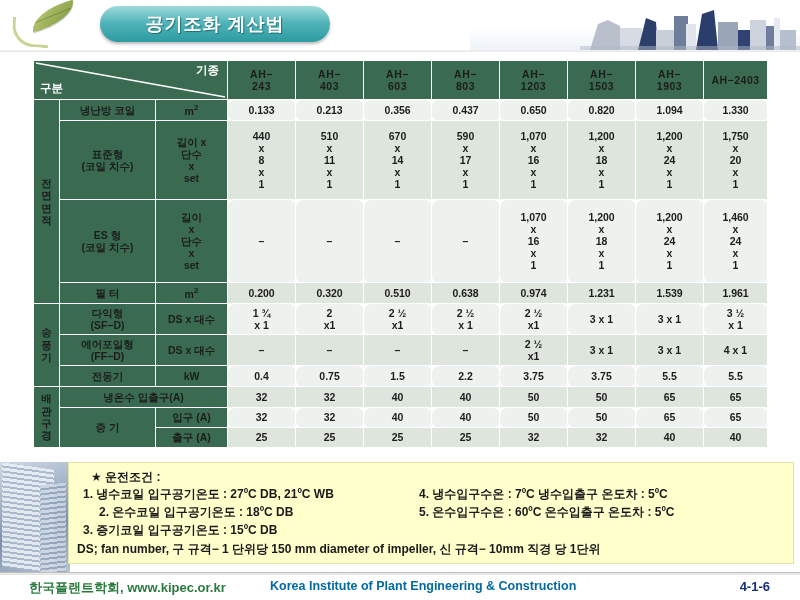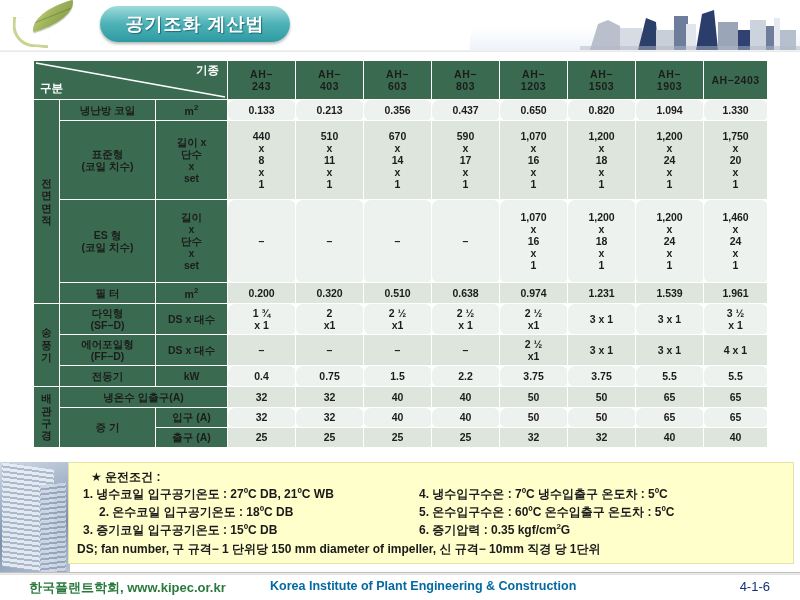--- a/index.html
+++ b/index.html
@@ -16,21 +16,21 @@
   .skyline .sky{position:absolute;inset:0;background:linear-gradient(180deg,#ffffff 0%,#ffffff 55%,#eef3f9 100%);}
   .logo{position:absolute;left:8px;top:2px;width:78px;height:46px;}
   .leaf{position:absolute;left:22px;top:3px;width:46px;height:22px;
         background:linear-gradient(140deg,#cdd98a 0%,#9fb45c 45%,#7d9440 100%);
         border-radius:100% 0 100% 0;transform:rotate(-14deg);
         box-shadow:0 1px 1px rgba(0,0,0,.25);}
   .leaf:after{content:"";position:absolute;left:4px;top:10px;width:38px;height:1px;background:rgba(90,110,40,.55);transform:rotate(-8deg);}
   .stem{position:absolute;left:4px;top:16px;width:34px;height:26px;
         border:3px solid #c9d493;border-top:none;border-right:none;
         border-radius:0 0 0 22px;transform:rotate(4deg);}
-  .title-badge{position:absolute;left:100px;top:6px;width:190px;height:36px;
+  .title-badge{position:absolute;left:100px;top:6px;width:230px;height:36px;
         border-radius:18px;
         background:linear-gradient(180deg,#9fdbdb 0%,#4fb3b8 48%,#2e9aa2 100%);
         box-shadow:0 2px 3px rgba(0,0,0,.28);
         display:flex;align-items:center;justify-content:center;}
   .title-badge span{color:#ffffff;font-size:18px;font-weight:bold;letter-spacing:1px;
         text-shadow:1px 1px 1px rgba(0,60,70,.55);}
   .hdr-rule{position:absolute;left:0;top:50px;width:800px;height:4px;
         background:linear-gradient(180deg,#f4f4f4,#d9d9d9);border-bottom:1px solid #c2c2c2;}
 
   
@@ -75,21 +75,21 @@
   .notes .r3{left:350px;top:59px;}
   .notes .ds{left:8px;top:78px;}
   sup{font-size:8px;vertical-align:super;}
 
   
   .foot-rule{position:absolute;left:0;top:572px;width:800px;height:3px;
        background:linear-gradient(180deg,#f0f0f0,#d5d5d5);border-top:1px solid #bdbdbd;}
   .footer{position:absolute;left:0;top:575px;width:800px;height:25px;background:#ffffff;}
   .footer .kr{position:absolute;left:29px;top:4px;font-size:13px;font-weight:bold;color:#2a7a3e;white-space:nowrap;}
   .footer .en{position:absolute;left:270px;top:4px;font-size:12.5px;font-weight:bold;color:#0369a1;white-space:nowrap;}
-  .footer .pg{position:absolute;right:30px;top:4px;font-size:13px;font-weight:normal;color:#13307a;}
+  .footer .pg{position:absolute;right:30px;top:4px;font-size:13px;font-weight:bold;color:#13307a;}
 </style>
 </head>
 <body>
 
 <div class="header">
   <div class="skyline">
     <div class="sky"></div>
     <svg width="330" height="50" style="position:absolute;bottom:0;left:0;">
       <g fill="#b9c0cb">
         <polygon points="120,50 128,24 138,20 150,26 152,50"></polygon>
@@ -446,21 +446,20 @@
   <div class="tower2"></div>
 </div>
 
 <div class="notes">
   <span class="line starline">★ 운전조건 :</span>
   <span class="line l1">1. 냉수코일 입구공기온도 : 27ºC DB, 21ºC WB</span>
   <span class="line l2">2. 온수코일 입구공기온도 : 18ºC DB</span>
   <span class="line l3">3. 증기코일 입구공기온도 : 15ºC DB</span>
   <span class="line r1">4. 냉수입구수온 : 7ºC 냉수입출구 온도차 : 5ºC</span>
   <span class="line r2">5. 온수입구수온 : 60ºC 온수입출구 온도차 : 5ºC</span>
-  <span class="line r3"><span>6. 증기압력 : 0.35 kgf/cm</span><sup>2</sup><span>G</span></span>
   <span class="line ds">DS; fan number, 구 규격− 1 단위당 150 mm diameter of impeller, 신 규격− 10mm 직경 당 1단위</span>
 </div>
 
 <div class="foot-rule"></div>
 <div class="footer">
   <span class="kr">한국플랜트학회, www.kipec.or.kr</span>
   <span class="en">Korea Institute of Plant Engineering &amp; Construction</span>
   <span class="pg">4-1-6</span>
 </div>
 

